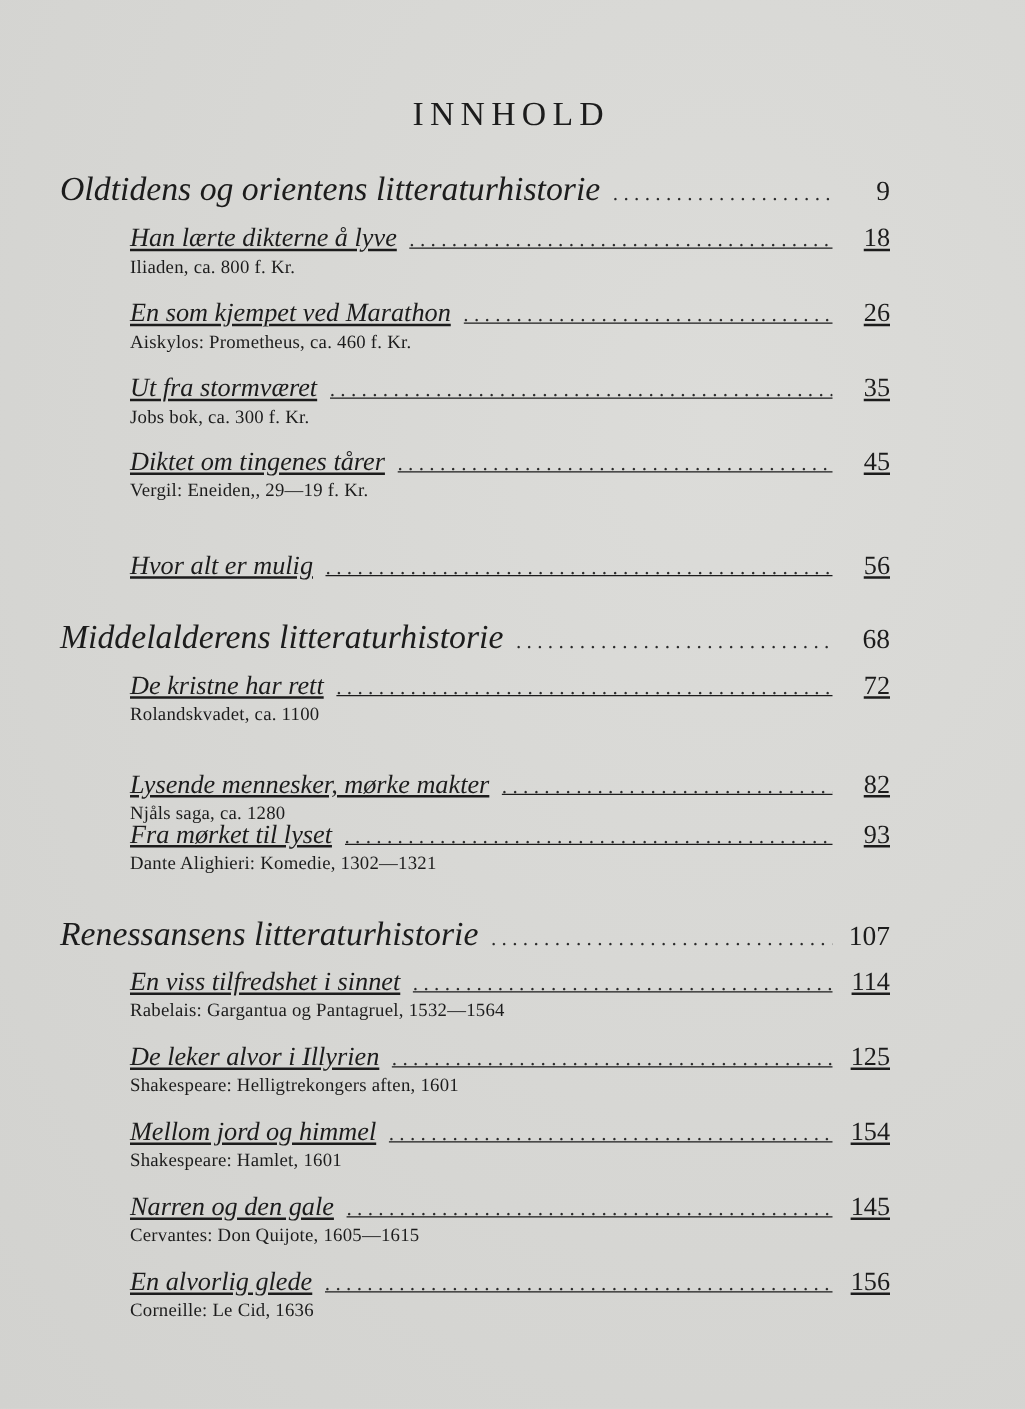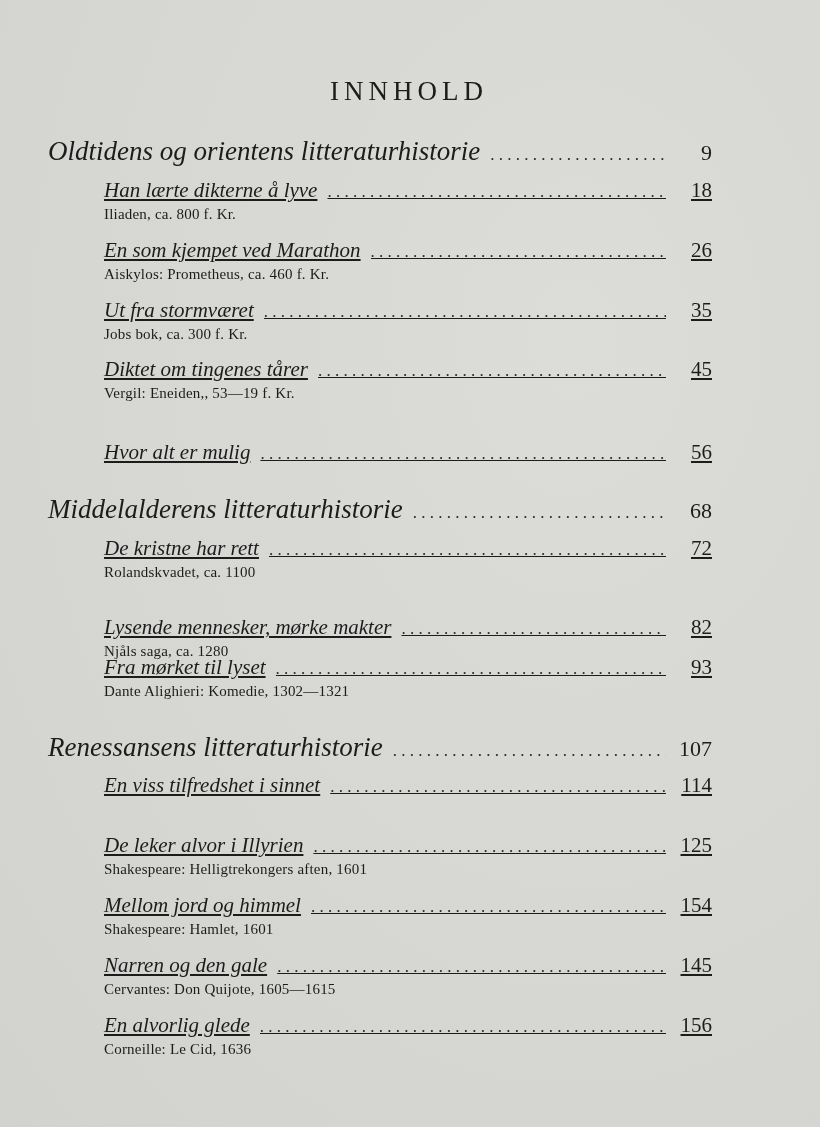--- a/index.html
+++ b/index.html
@@ -80,21 +80,21 @@
   </div>
   <div class="sub">Jobs bok, ca. 300 f. Kr.</div>
 </div>
 
 <div class="entry" style="top:357px">
   <div class="entry-row">
     <span class="label">Diktet om tingenes tårer</span>
     <span class="leader"></span>
     <span class="page-num">45</span>
   </div>
-  <div class="sub">Vergil:  Eneiden,, 53—19 f. Kr.</div>
+  <div class="sub">Vergil:  Eneiden,, 29—19 f. Kr.</div>
 </div>
 
 <div class="entry" style="top:440px">
   <div class="entry-row">
     <span class="label">Hvor alt er mulig</span>
     <span class="leader"></span>
     <span class="page-num">56</span>
   </div>
 </div>
 
@@ -136,20 +136,21 @@
   <span class="leader"></span>
   <span class="page-num">107</span>
 </div>
 
 <div class="entry" style="top:773px">
   <div class="entry-row">
     <span class="label">En viss tilfredshet i sinnet</span>
     <span class="leader"></span>
     <span class="page-num">114</span>
   </div>
+  <div class="sub">Rabelais:  Gargantua og Pantagruel, 1532—1564</div>
 </div>
 
 <div class="entry" style="top:833px">
   <div class="entry-row">
     <span class="label">De leker alvor i Illyrien</span>
     <span class="leader"></span>
     <span class="page-num">125</span>
   </div>
   <div class="sub">Shakespeare:  Helligtrekongers aften, 1601</div>
 </div>

